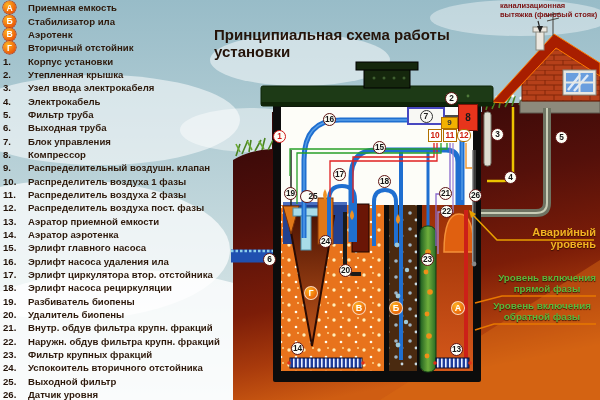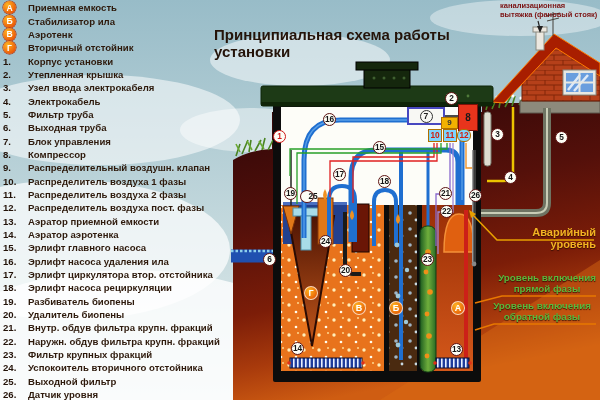--- a/index.html
+++ b/index.html
@@ -34,21 +34,21 @@
   .eq{position:absolute;display:flex;align-items:center;justify-content:center;
       font-weight:bold;box-sizing:border-box;line-height:1;}
   .eq7{left:407px;top:107px;width:38px;height:18px;background:#f8f8f4;
        border:2px solid #4848c0;font-size:8.6px;color:#222;}
   .eq7 span{width:11px;height:11px;border:1px solid #333;border-radius:50%;
        display:flex;align-items:center;justify-content:center;}
   .eq8{left:458px;top:104px;width:20px;height:27px;background:#e8341c;
        border:1px solid #801008;font-size:10px;color:#1a1a1a;}
   .eq9{left:441px;top:117px;width:17px;height:12px;background:#f2b200;
        border:1px solid #b07000;font-size:8px;color:#333;}
-  .eqd{width:14px;height:13px;background:#7dd3fc;border:1px solid #b07000;
+  .eqd{width:14px;height:13px;background:#ffffff;border:1px solid #b07000;
        font-size:8.3px;color:#d02010;}
 
   .lvl{position:absolute;font-weight:bold;text-align:center;
        text-shadow:0 1px 1px rgba(40,8,2,.8);}
   .lvl-emergency{left:488px;top:226px;width:108px;font-size:11px;color:#f3b322;
        text-align:right;}
   .lvl-direct{left:496px;top:272px;width:102px;font-size:9.8px;line-height:11px;color:#5ab83c;}
   .lvl-reverse{left:486px;top:300px;width:112px;font-size:9.8px;line-height:11px;color:#5ab83c;}
 </style>
 </head>

